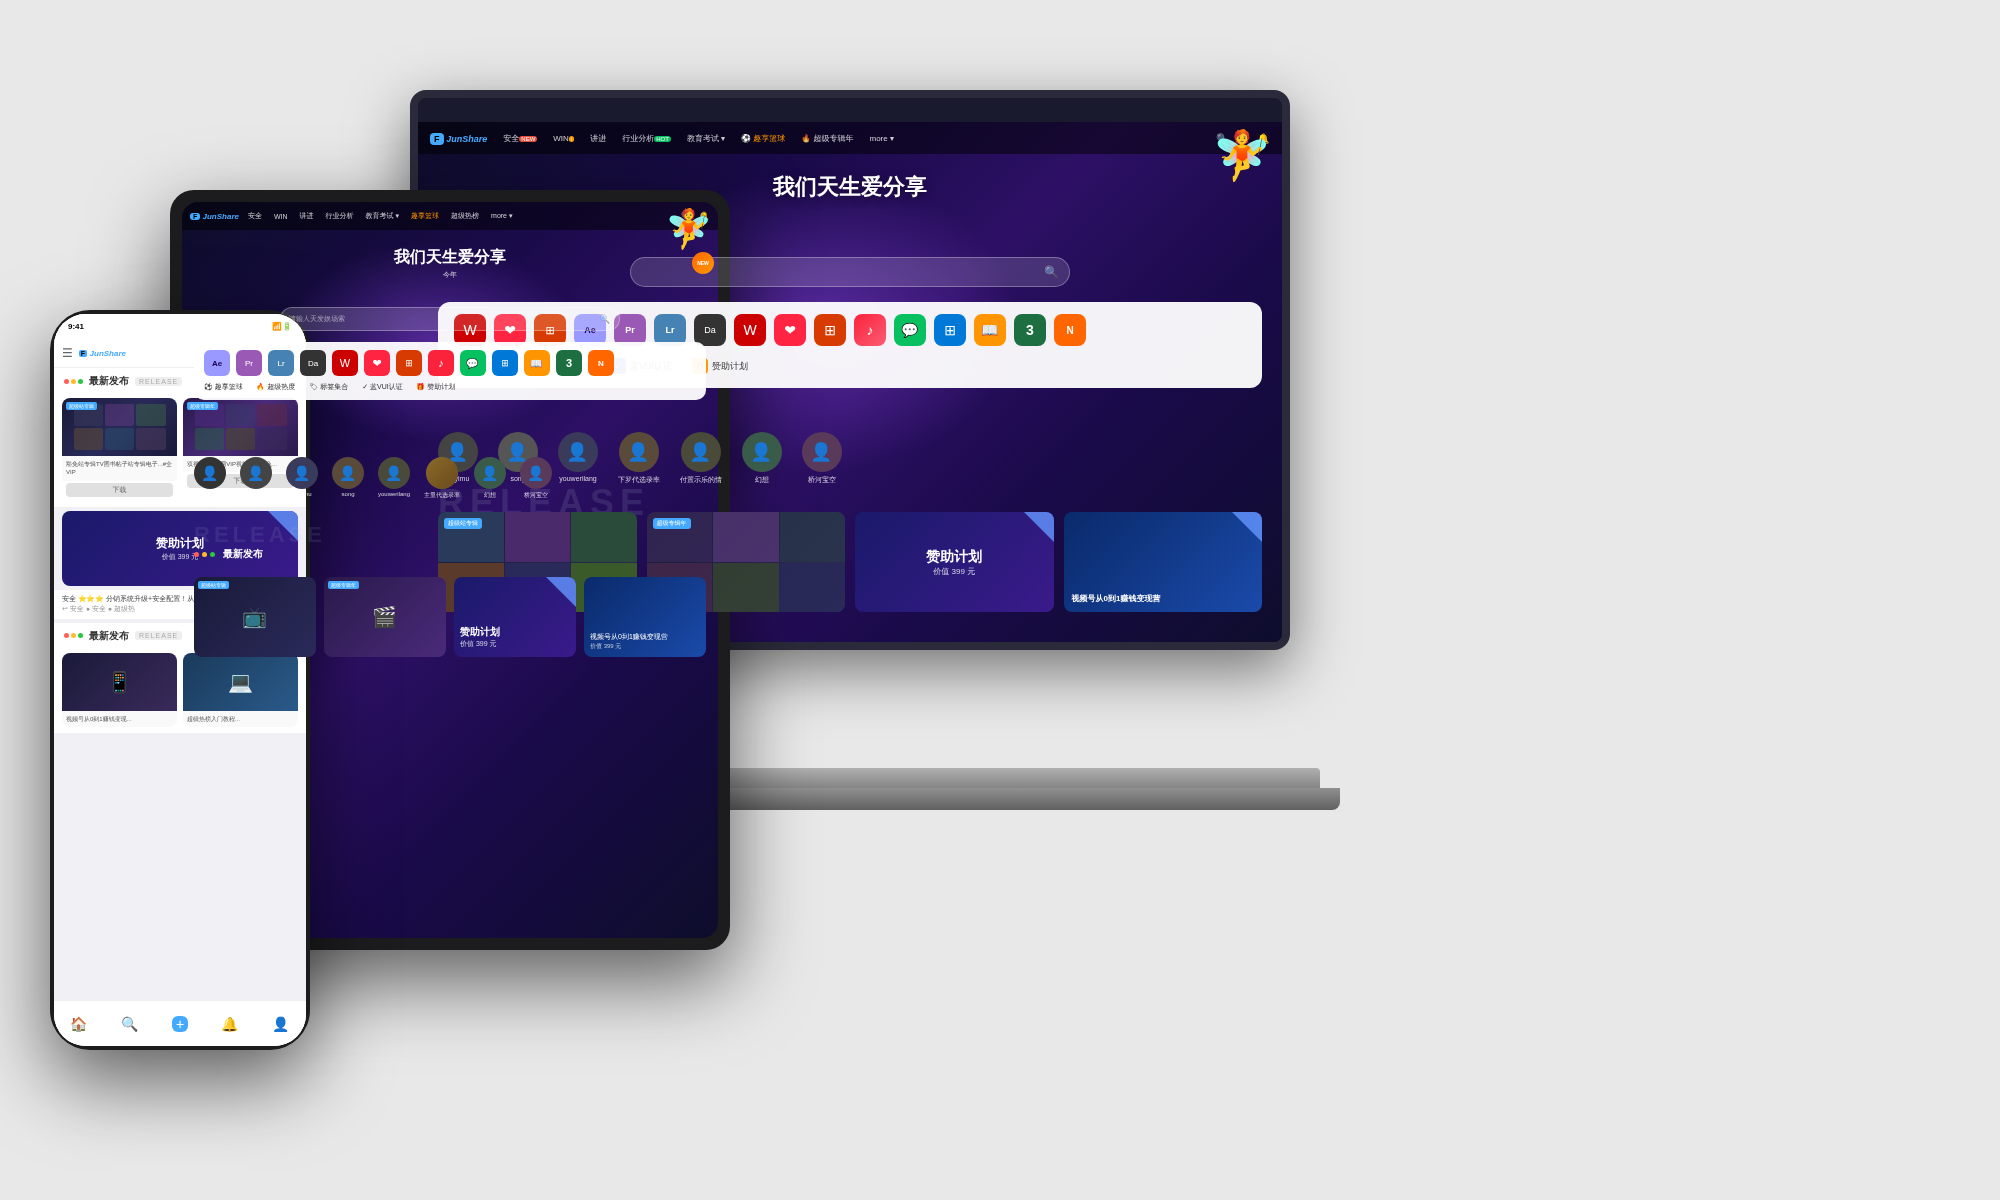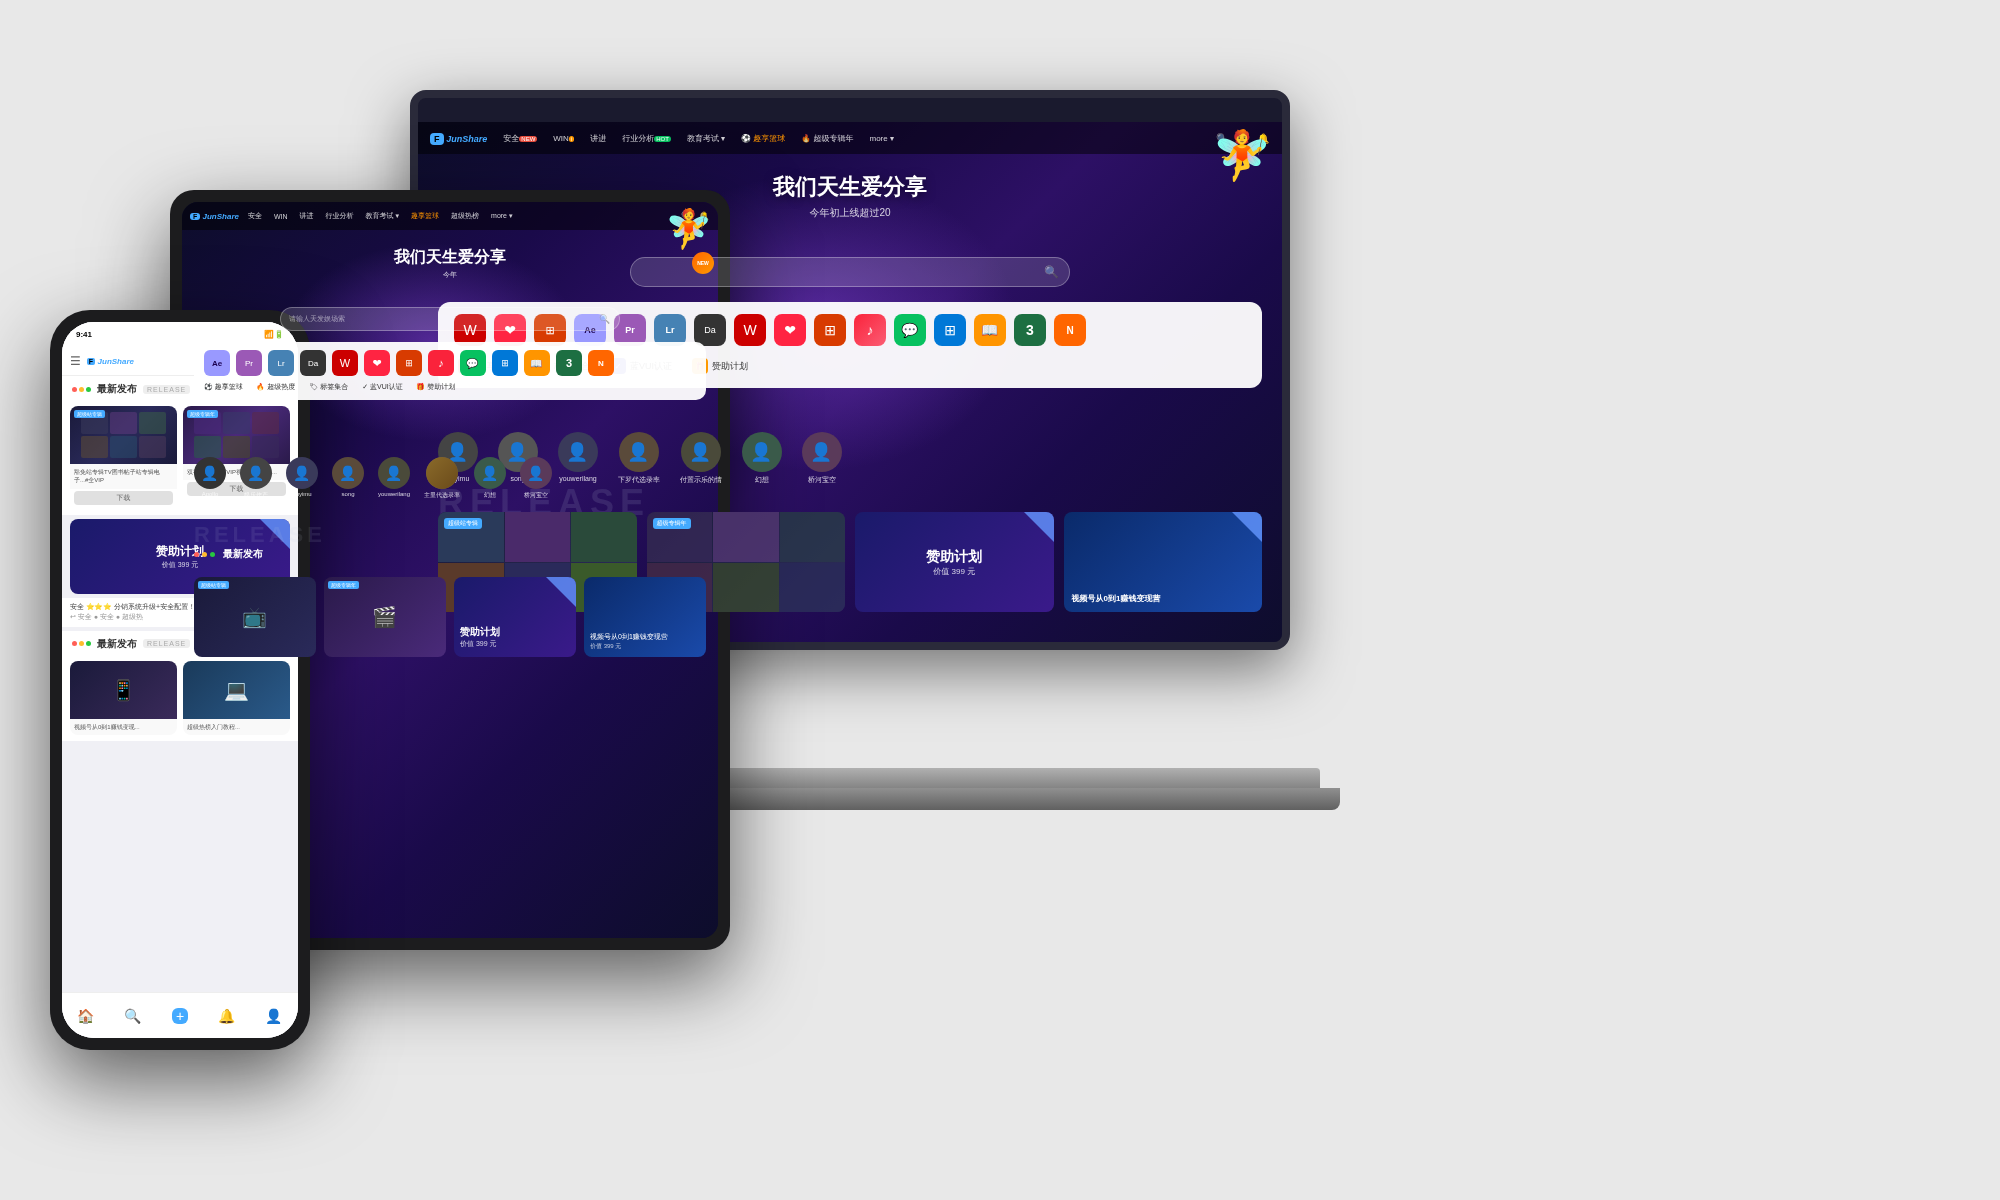--- a/index.html
+++ b/index.html
@@ -493,21 +493,21 @@
       left: 0px;
       top: 260px;
       width: 260px;
       height: 740px;
     }
     .phone-frame {
       width: 260px;
       height: 740px;
       background: #1c1c1e;
       border-radius: 40px;
-      padding: 12px;
+      padding: 4px;
       box-shadow: 0 30px 80px rgba(0,0,0,0.6);
       position: relative;
     }
     .phone-screen {
       width: 100%;
       height: 100%;
       border-radius: 32px;
       overflow: hidden;
       background: #f0f0f5;
       position: relative;
@@ -755,21 +755,20 @@
           <span class="laptop-nav-item">more ▾</span>
           <div class="laptop-nav-icons">
             <span class="laptop-nav-icon">🔍</span>
             <span class="laptop-nav-icon">🔎</span>
             <span class="laptop-nav-icon" style="color:#e74c3c;">🔔</span>
           </div>
         </div>
 
         <div class="laptop-hero">
           <div class="laptop-hero-title">我们天生爱分享</div>
-          <div class="laptop-hero-subtitle">今年初上线超过20</div>
         </div>
 
         <div class="laptop-search-bar">
           <span class="laptop-search-icon">🔍</span>
         </div>
 
         <div class="laptop-apps">
           <div class="laptop-apps-row">
             <div class="app-icon wps">W</div>
             <div class="app-icon red">❤</div>

